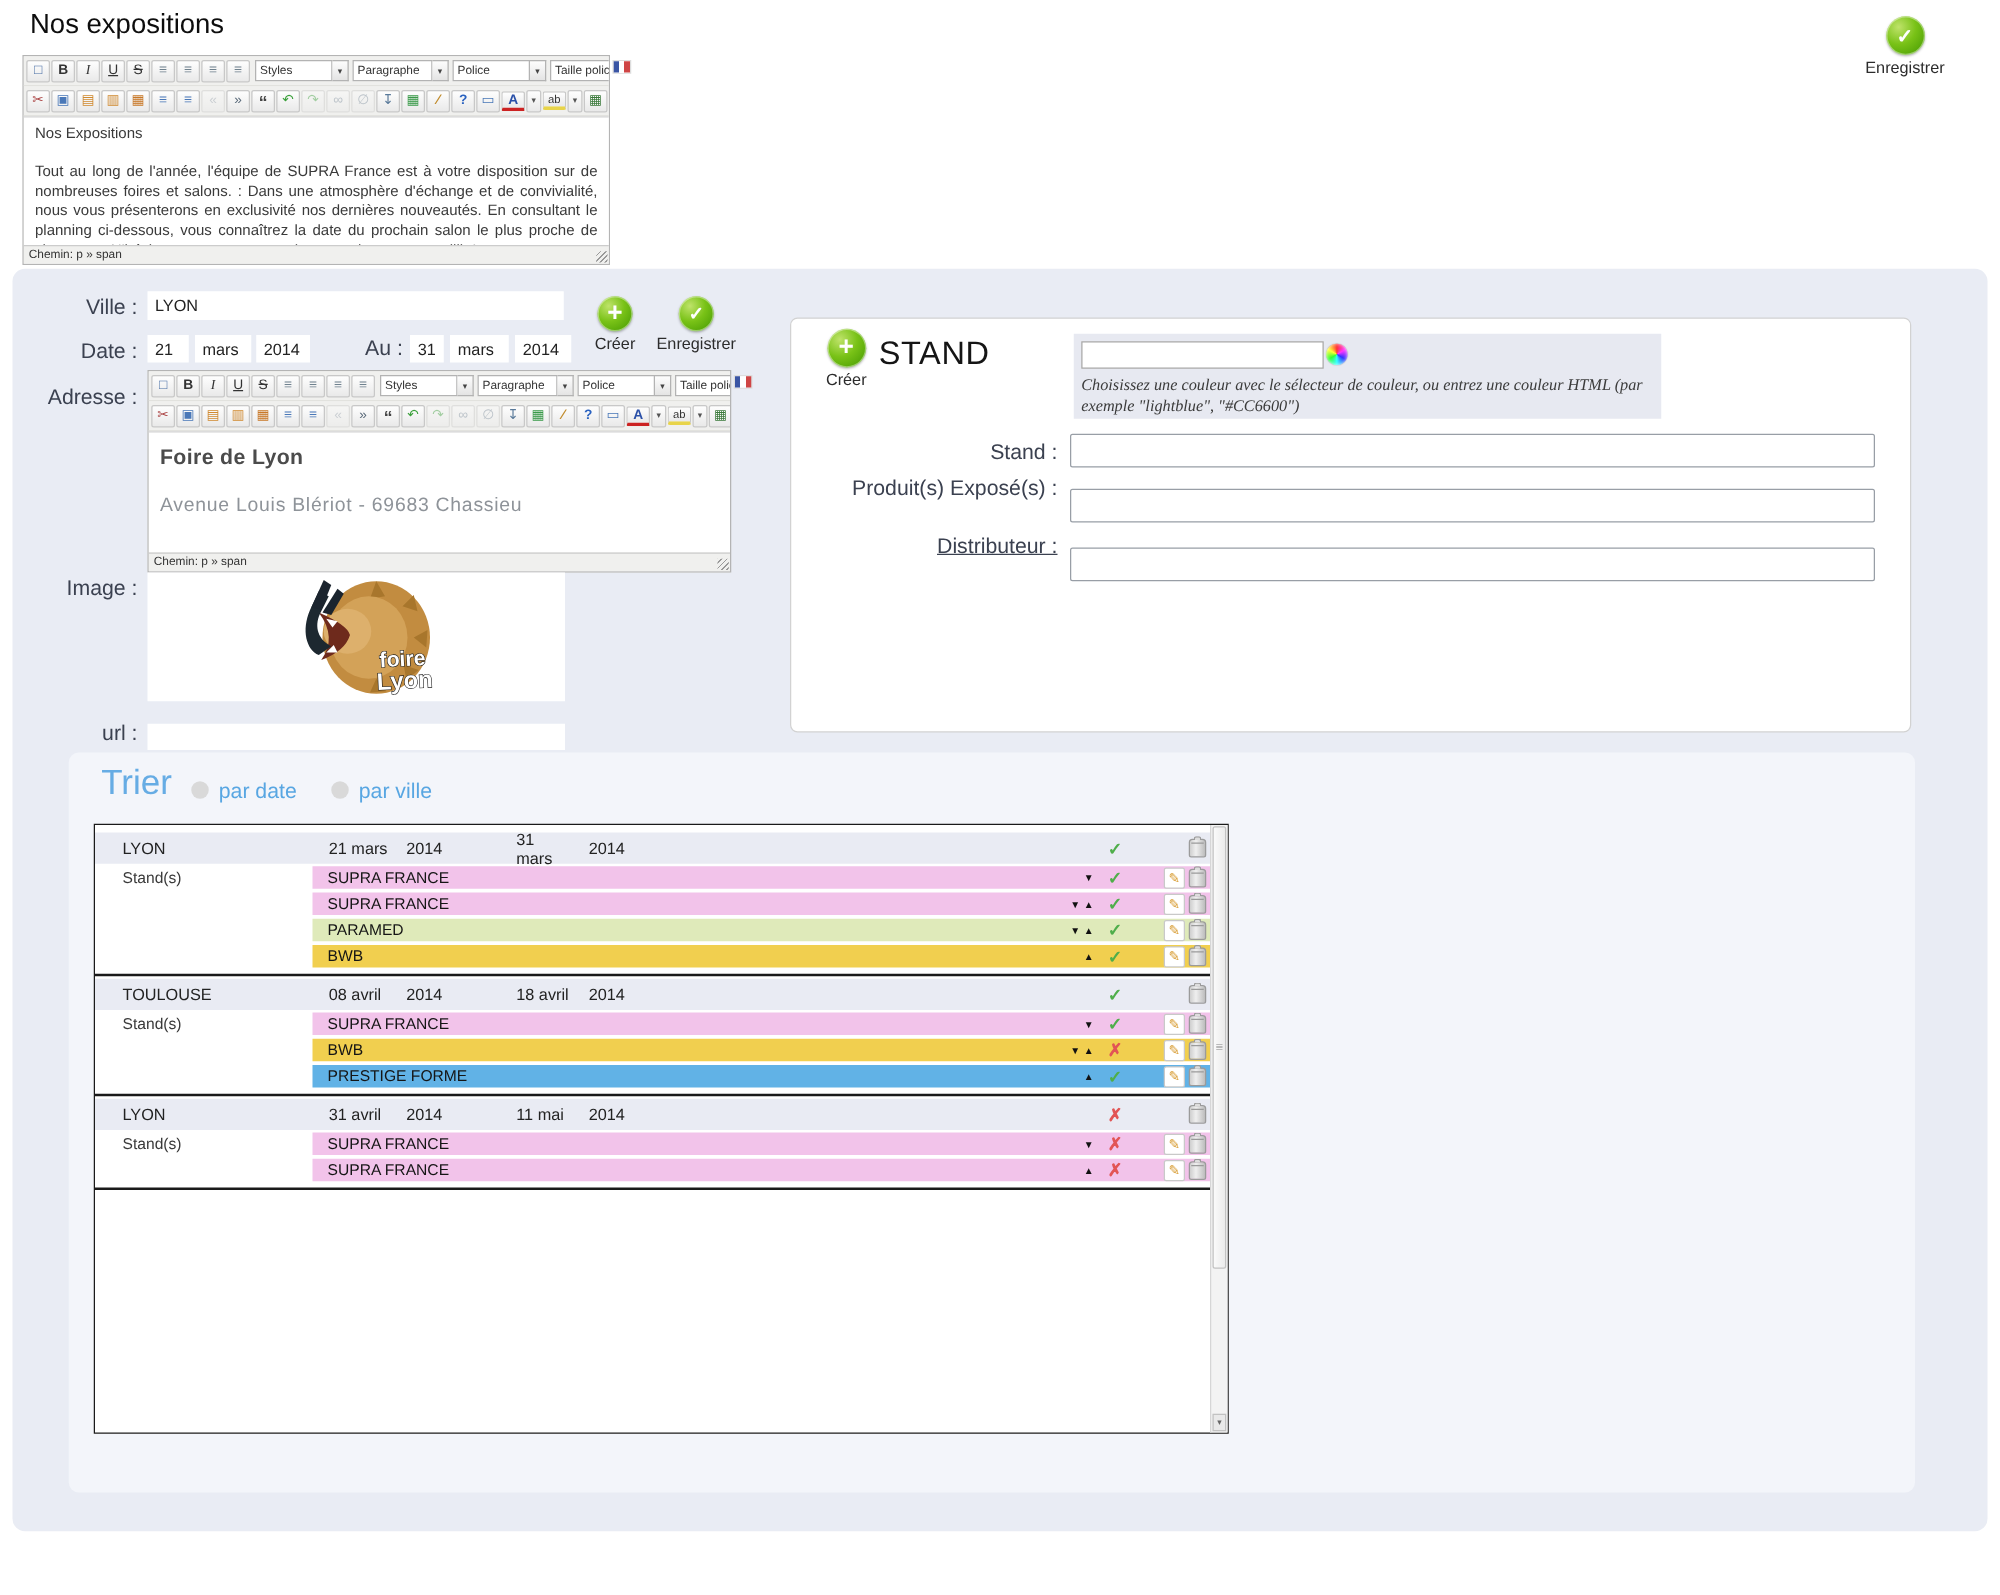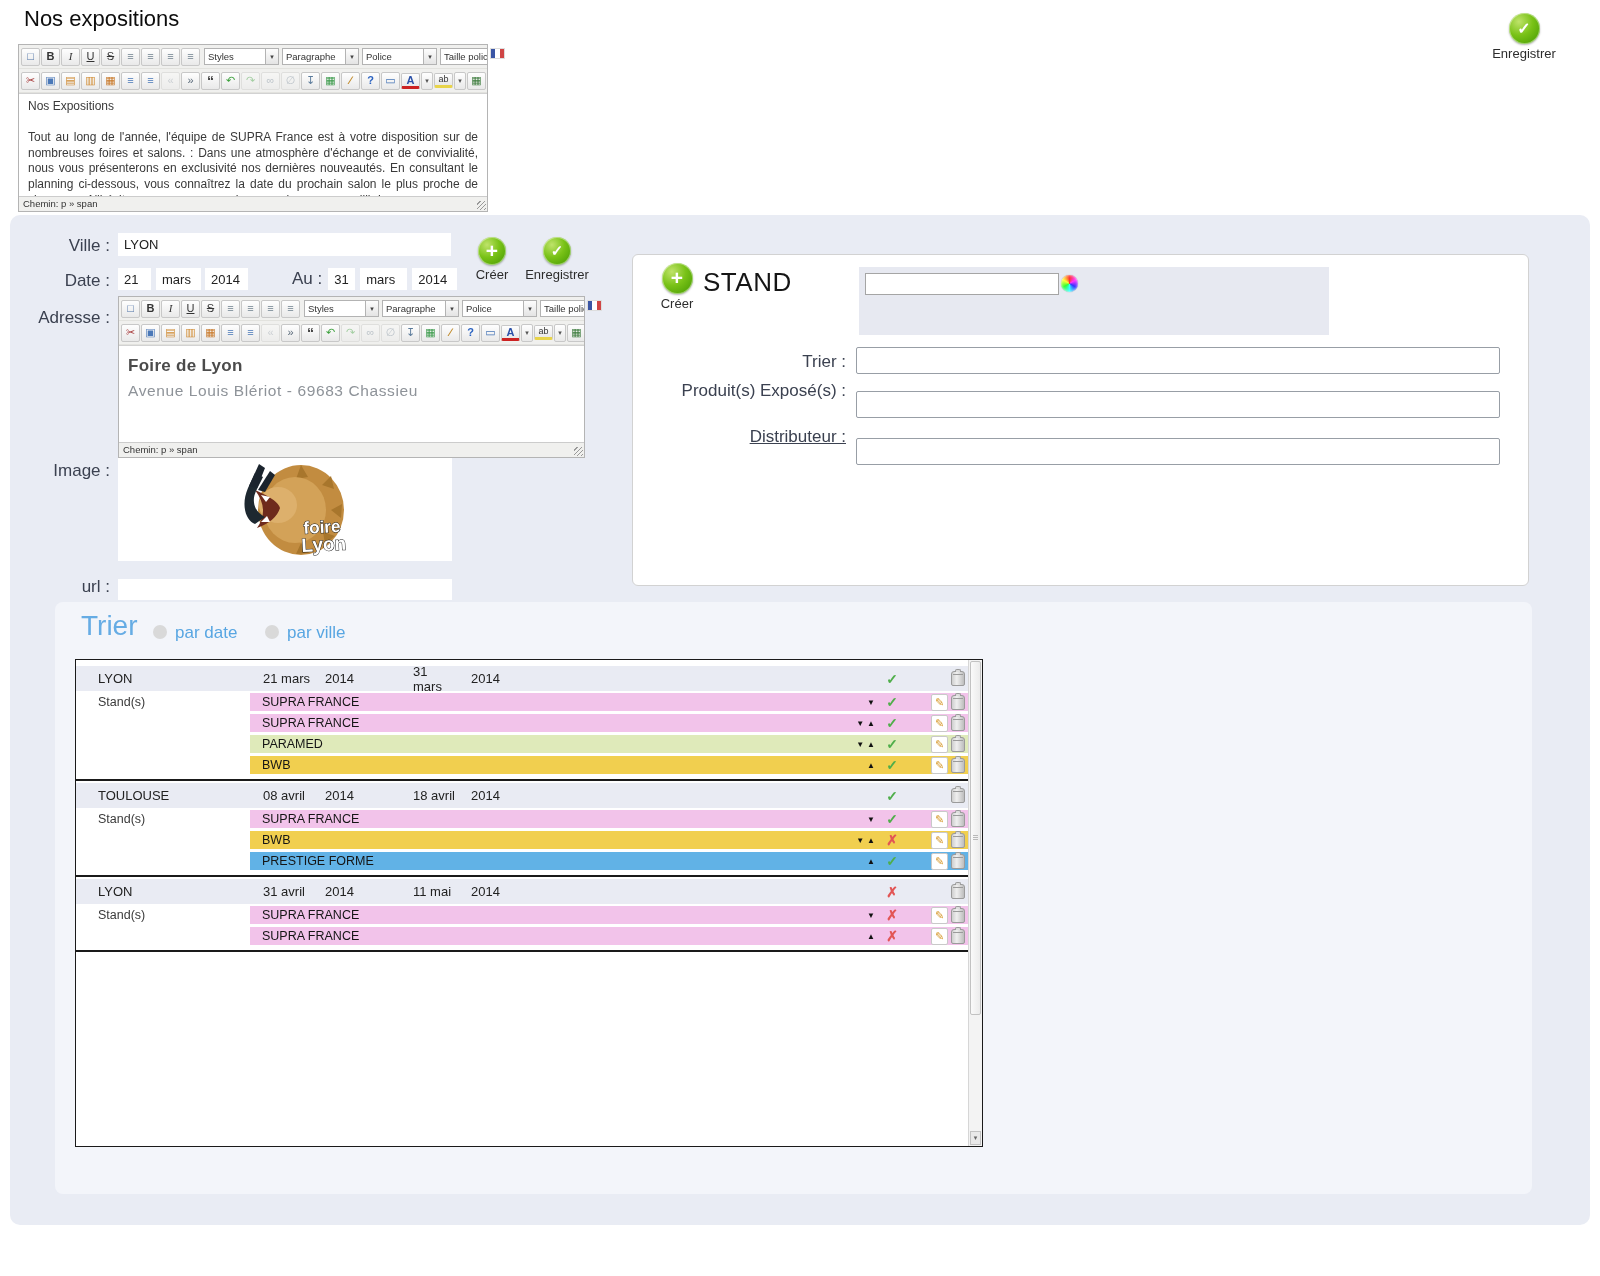--- a/index.html
+++ b/index.html
@@ -25,21 +25,21 @@
           background:linear-gradient(#fefefe,#e9e9e9);border:1px solid #c8c8c8;border-radius:2px;font-size:11px;line-height:1;cursor:pointer;}
   .tb-btn.dis{opacity:.42;}
   .tb-btn.tb-caret{width:10px;font-size:7px;}
   .tb-sel{height:15px;background:#fff;border:1px solid #b3b3b3;font-size:9.5px;color:#333;display:flex;align-items:center;padding:0 3px;flex:none;margin-left:3px;overflow:hidden;cursor:pointer;}
   .sel-caret{width:12px;height:15px;border:1px solid #b3b3b3;border-left:0;background:linear-gradient(#fdfdfd,#e4e4e4);display:flex;align-items:center;justify-content:center;font-size:7px;color:#444;flex:none;cursor:pointer;}
   .ed-content{background:#fff;border-top:1px solid #d2d2d2;padding:5px 9px;font-size:12px;color:#3a3a3a;line-height:1.32;}
   #ed1 .ed-content{height:92px;}
   #ed2 .ed-content{height:82px;padding-top:9px;}
   .edh{margin-bottom:15px;}
   .just{text-align:justify;}
-  .addr1{font-weight:700;font-size:17px;color:#4b4b4b;letter-spacing:.3px;margin-bottom:3px;}
+  .addr1{font-weight:700;font-size:17px;color:#4b4b4b;letter-spacing:.3px;margin-bottom:17px;}
   .addr2{font-size:15.5px;color:#8e9399;letter-spacing:.6px;line-height:1.4;}
   .ed-status{height:12px;background:#f0f0ee;border-top:1px solid #ccc;font-size:9.5px;color:#333;padding:1px 4px;position:relative;}
   .grip{position:absolute;right:1px;bottom:1px;width:9px;height:9px;cursor:nwse-resize;
         background:repeating-linear-gradient(135deg,transparent 0 2px,#999 2px 3px);}
   .flag{position:absolute;right:-17px;top:4px;width:13px;height:9px;
         background:linear-gradient(90deg,#3a55a4 0 33%,#fff 33% 66%,#cf4545 66% 100%);box-shadow:0 0 0 1px #ddd;}
 
   
   #outer{position:absolute;left:10px;top:215px;width:1580px;height:1010px;background:#e9ecf4;border-radius:10px;}
   .flabel{position:absolute;left:0;width:100px;text-align:right;font-size:17px;color:#3b4150;}
@@ -306,22 +306,23 @@
     <div id="sp-creer">
       <div class="gbtn b30">
           <span class="plus">+</span>
         </div>
       <div class="gbl">Créer</div>
     </div>
     <div id="sp-title">STAND</div>
     <div id="sp-colorbox">
       <input id="sp-colorinput" value="" style="">
       <span id="color-wheel"></span>
-    </div>
-    <span class="sp-row-label" style="top:97px;">Trier :</span>
+      <div id="sp-hint">Choisissez une couleur avec le sélecteur de couleur, ou entrez une couleur HTML (par exemple "lightblue", "#CC6600")</div>
+    </div>
+    <span class="sp-row-label" style="top:97px;">Stand :</span>
     <input class="sp-input" style="top: 92px;" value="">
     <span class="sp-row-label" style="top:126px;">Produit(s) Exposé(s) :</span>
     <input class="sp-input" style="top: 136px;" value="">
     <span class="sp-row-label" style="top:172px;text-decoration:underline;">Distributeur :</span>
     <input class="sp-input" style="top: 183px;" value="">
   </div>
 
   <div id="trier-panel">
     <div id="trier-title">Trier</div>
     <span class="radio" id="radio-date"><span class="dot"></span></span>

